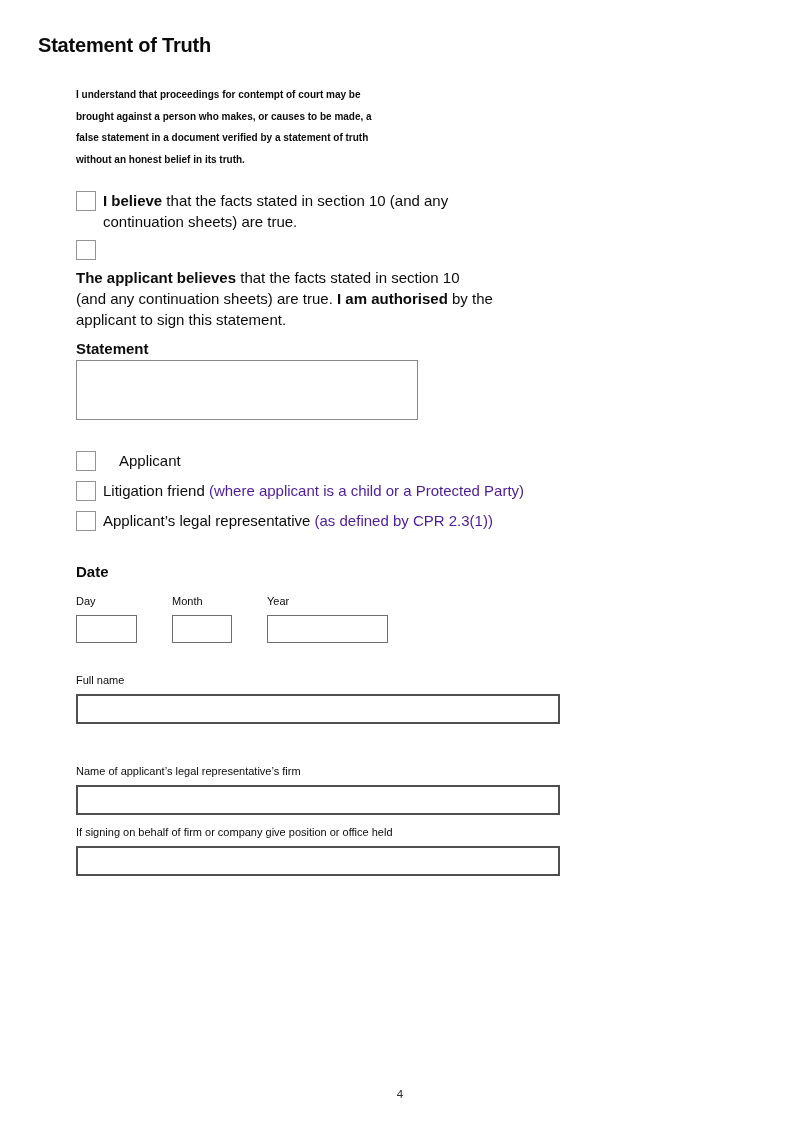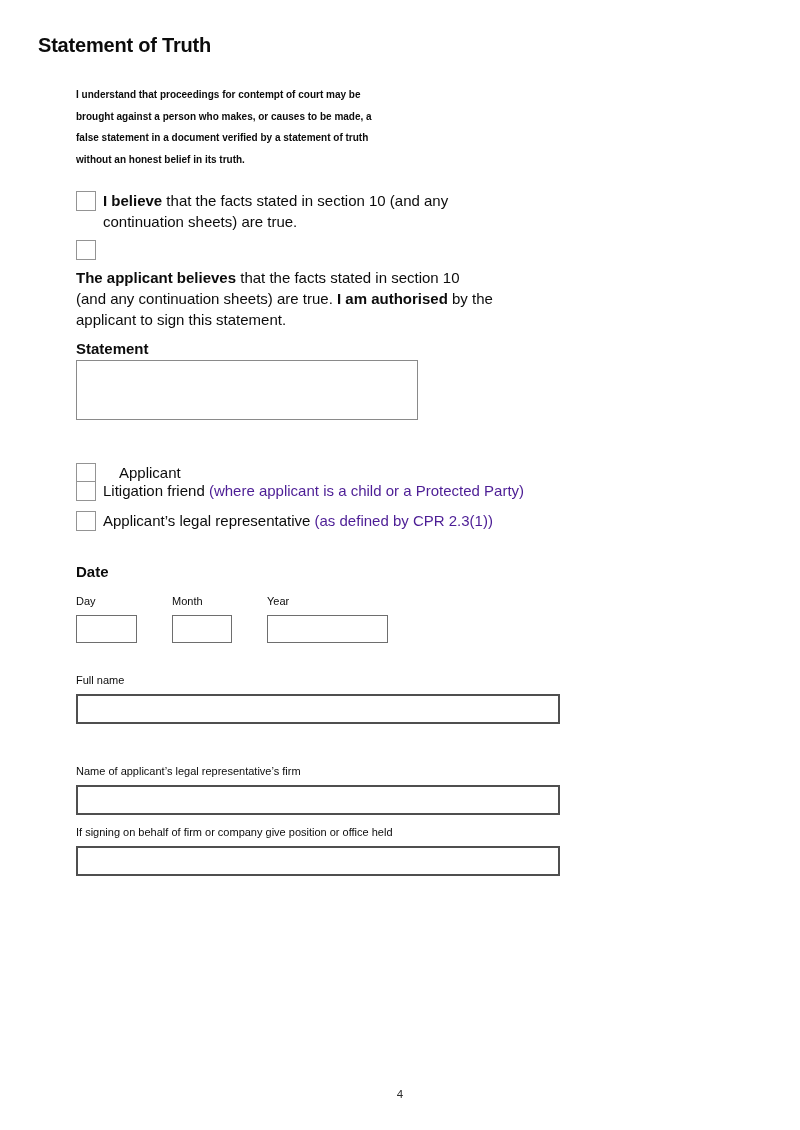--- a/index.html
+++ b/index.html
@@ -83,21 +83,21 @@
   <div class="abs opt-row" style="top:239px;flex-direction:column;">
     <span class="checkbox"></span>
     <span class="opt-text"><span class="b">The applicant believes</span><span> that the facts stated in section 10
 (and any continuation sheets) are true. </span><span class="b">I am authorised</span><span> by the
 applicant to sign this statement.</span></span>
   </div>
 
   <div class="abs section-label" style="left:76px;top:340px;">Statement</div>
   <div class="abs sig-box"></div>
 
-  <div class="abs role-row" style="top:462px;gap:23px;">
+  <div class="abs role-row" style="top:450px;gap:23px;">
     <span class="checkbox"></span>
     <span class="role-text"><span>Applicant</span><span class="hint"></span></span>
   </div>
   <div class="abs role-row" style="top:480px;">
     <span class="checkbox"></span>
     <span class="role-text"><span>Litigation friend</span><span class="hint"> (where applicant is a child or a Protected Party)</span></span>
   </div>
   <div class="abs role-row" style="top:510px;">
     <span class="checkbox"></span>
     <span class="role-text"><span>Applicant’s legal representative</span><span class="hint"> (as defined by CPR 2.3(1))</span></span>

